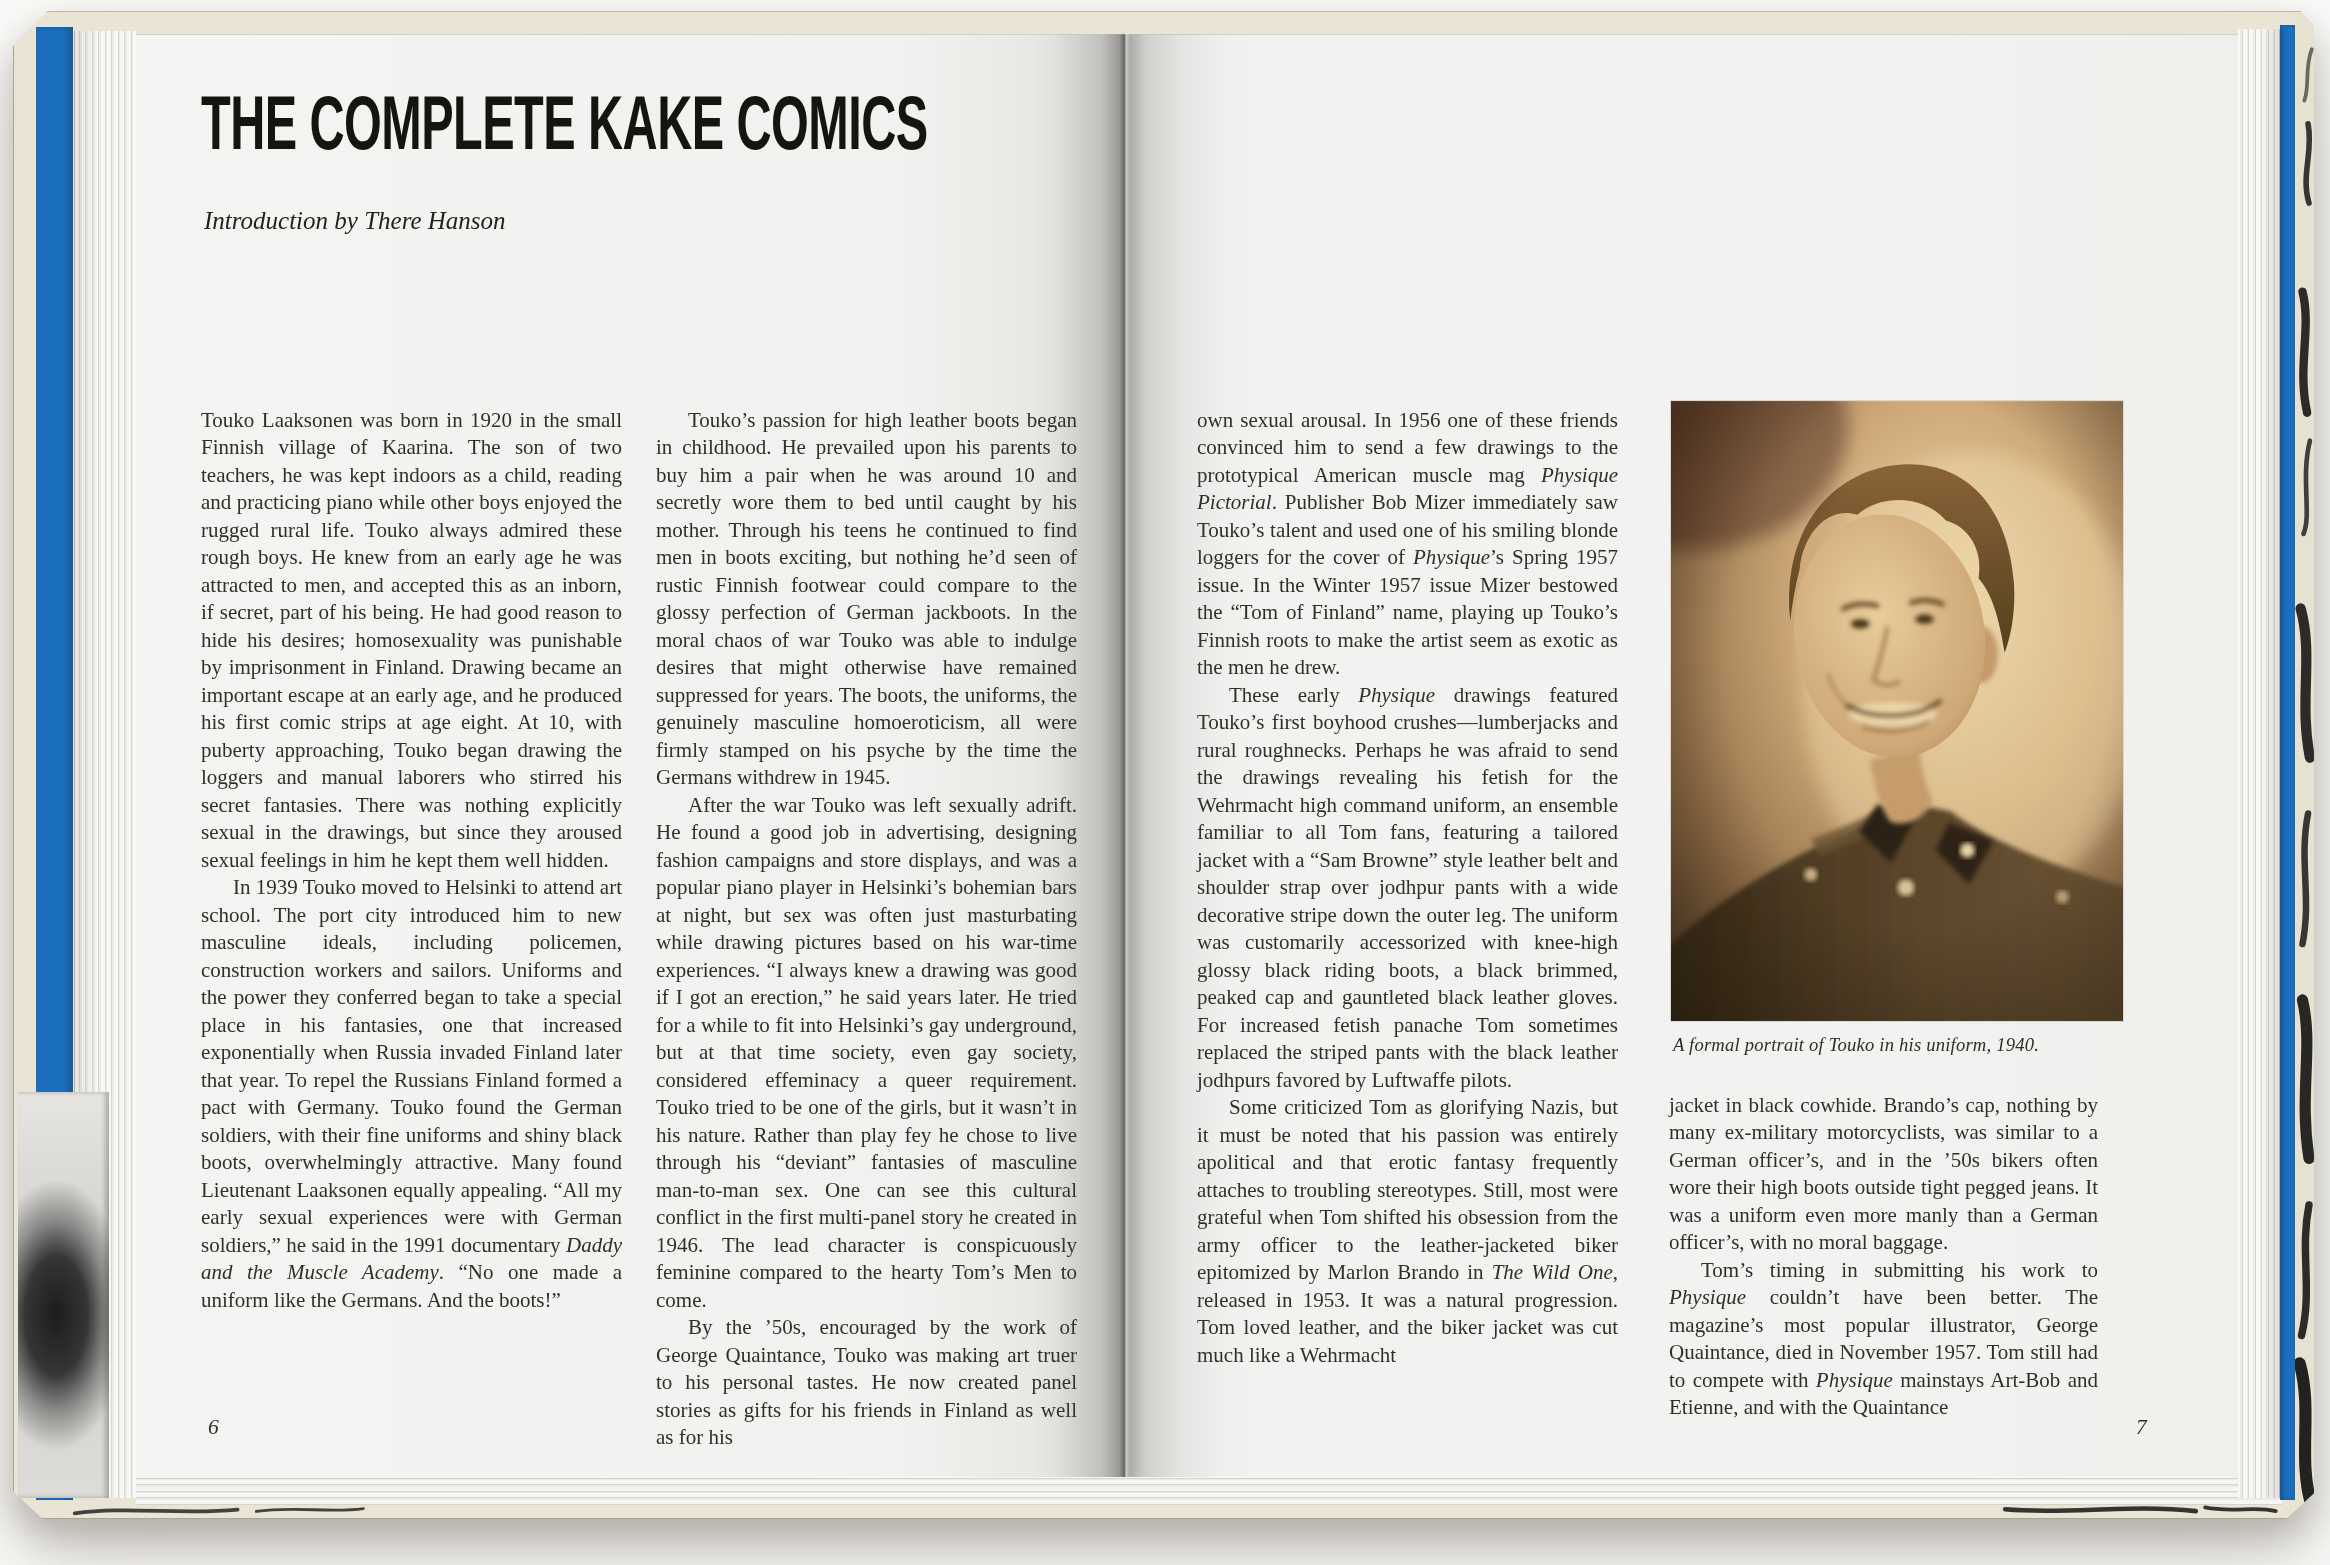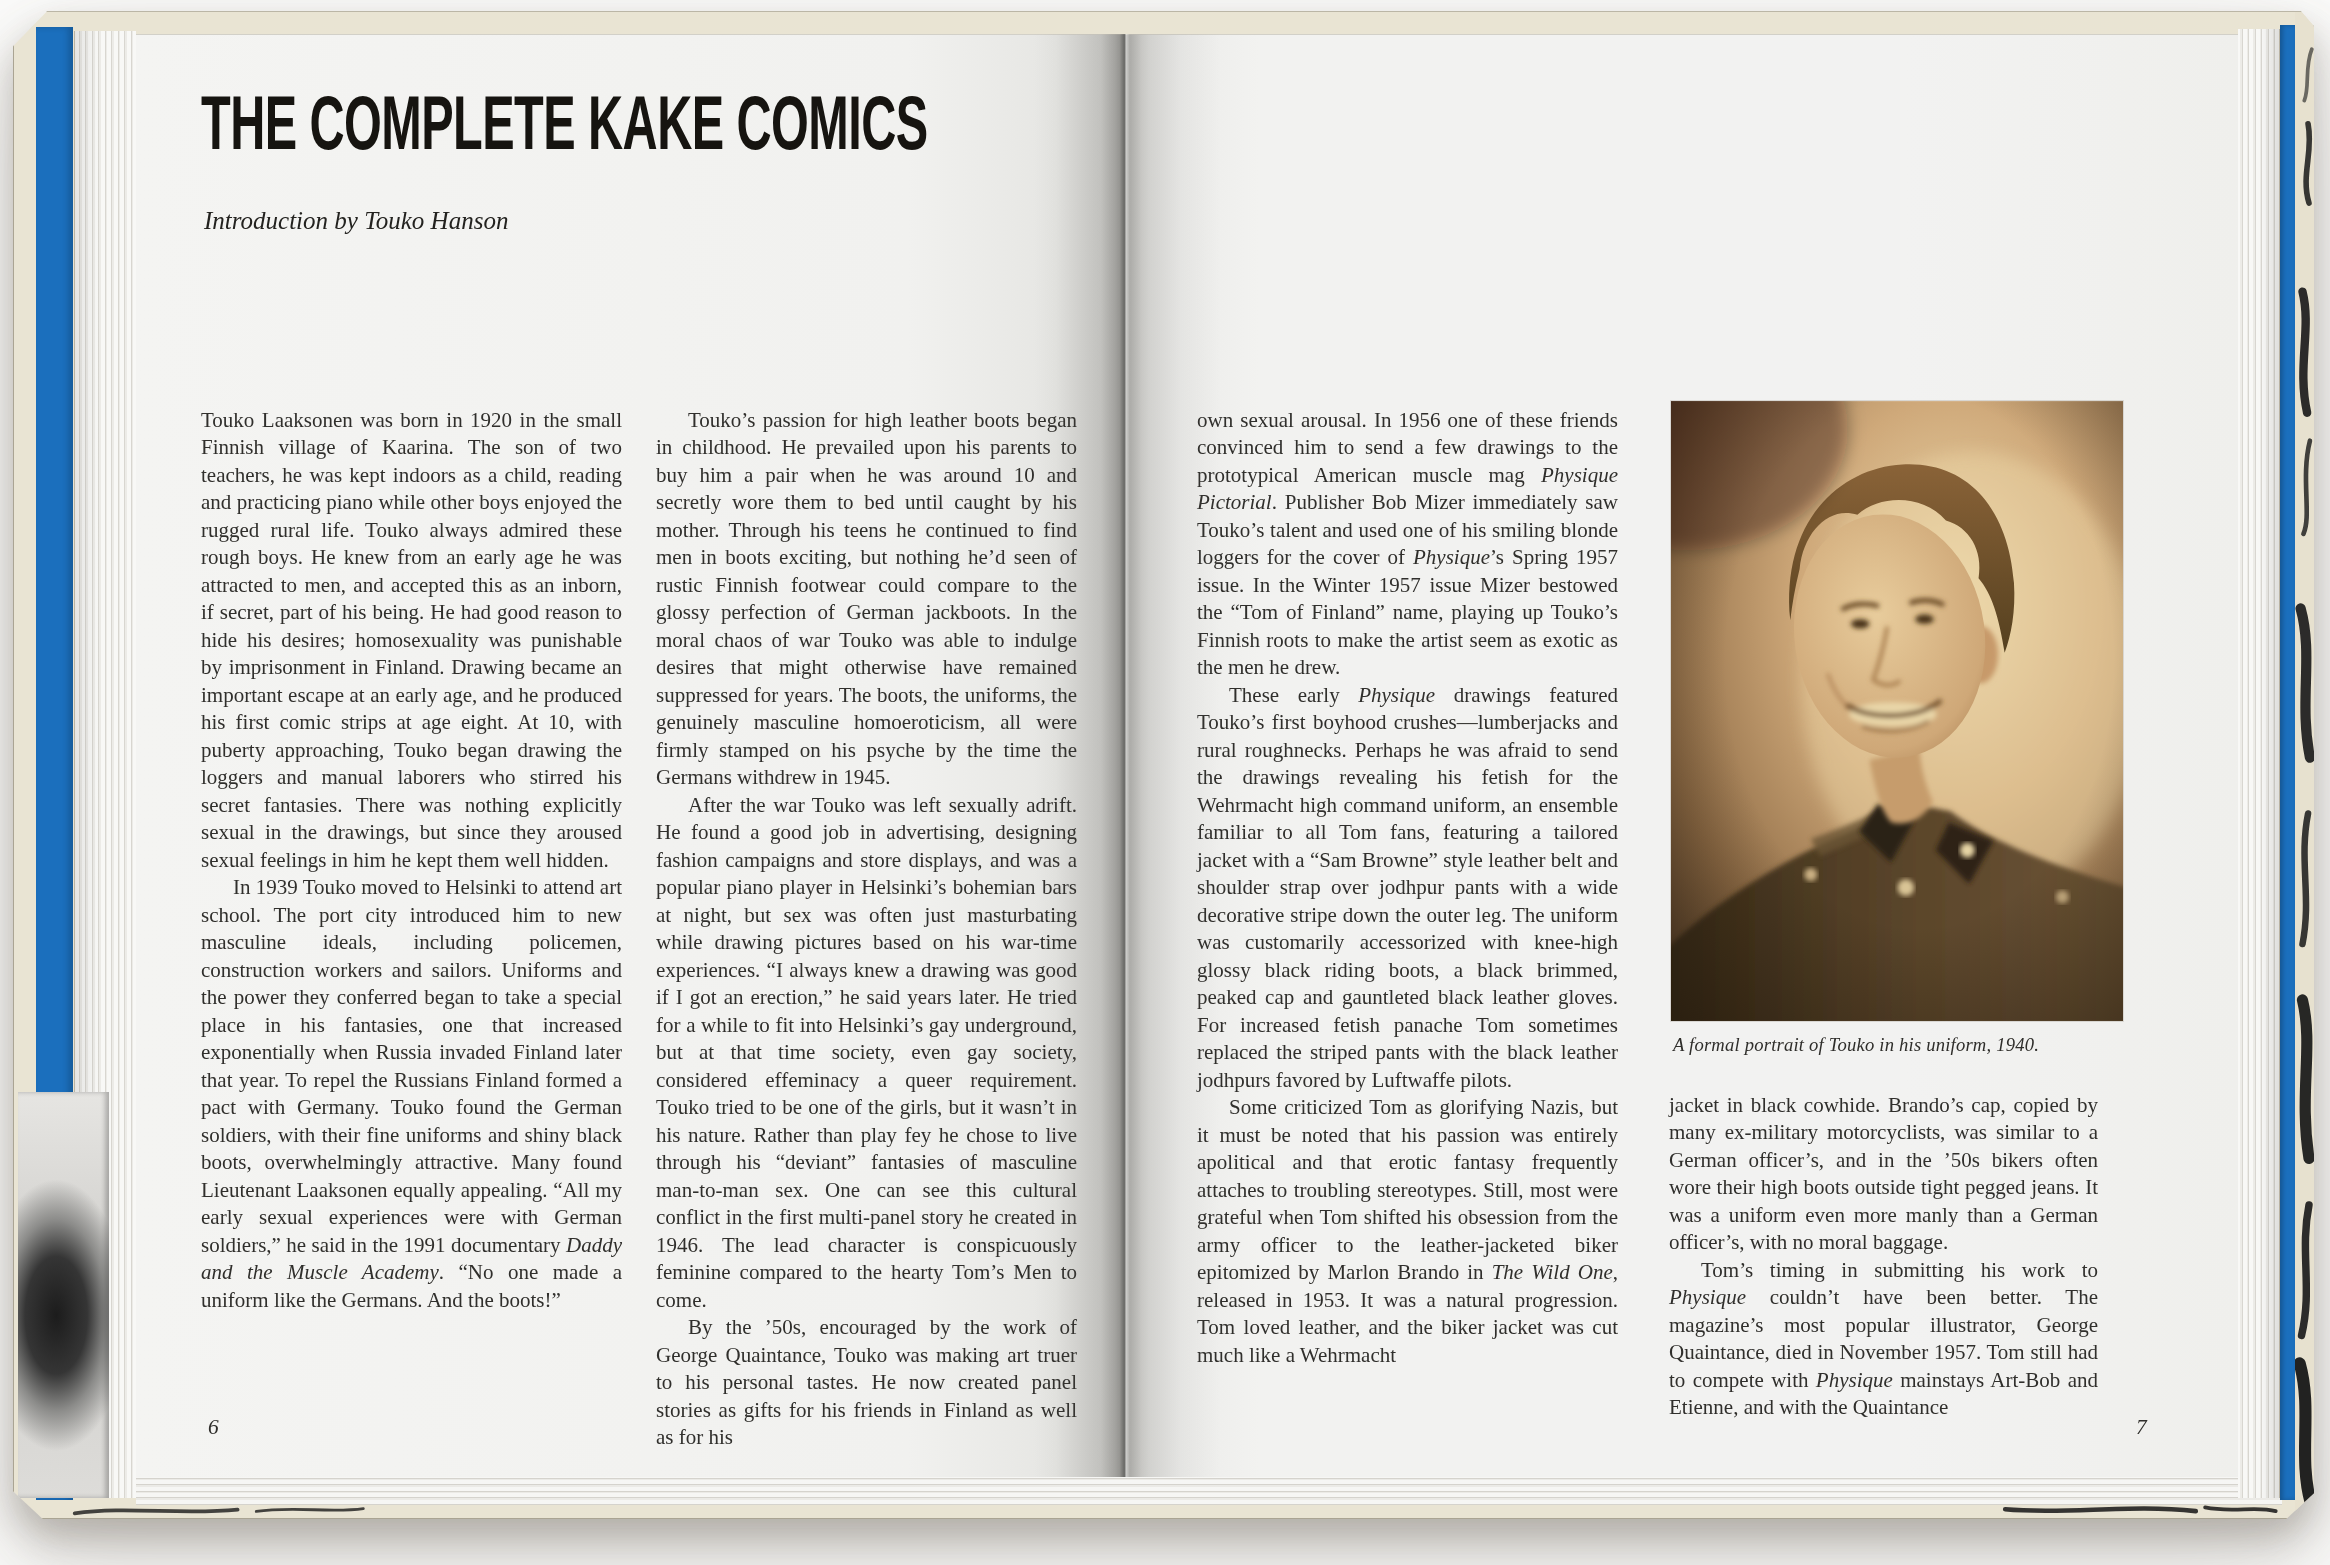--- a/index.html
+++ b/index.html
@@ -101,21 +101,21 @@
             <path d="M5,1450 C19,1500 3,1550 17,1600" stroke-width="13" opacity=".95"></path>
             <path d="M18,40 C10,60 16,80 10,95" stroke-width="4" opacity=".6"></path>
           </g>
         </svg>
       </div>
 
       <div class="cover-photo-frag"></div>
 
       <div class="page left-page">
         <h1 class="title">THE COMPLETE KAKE COMICS</h1>
-        <div class="subtitle">Introduction by Touko Hanson</div>
+        <div class="subtitle">Introduction by There Hanson</div>
         <div class="col" style="left:65px;top:372px;">
             <p>Touko Laaksonen was born in 1920 in the small Finnish village of Kaarina. The son of two teachers, he was kept indoors as a child, reading and practicing piano while other boys enjoyed the rugged rural life. Touko always admired these rough boys. He knew from an early age he was attracted to men, and accepted this as an inborn, if secret, part of his being. He had good reason to hide his desires; homosexuality was punishable by imprisonment in Finland. Drawing became an important escape at an early age, and he produced his first comic strips at age eight. At 10, with puberty approaching, Touko began drawing the loggers and manual laborers who stirred his secret fantasies. There was nothing explicitly sexual in the drawings, but since they aroused sexual feelings in him he kept them well hidden.</p>
             <p class="indent">In 1939 Touko moved to Helsinki to attend art school. The port city introduced him to new masculine ideals, including policemen, construction workers and sailors. Uniforms and the power they conferred began to take a special place in his fantasies, one that increased exponentially when Russia invaded Finland later that year. To repel the Russians Finland formed a pact with Germany. Touko found the German soldiers, with their fine uniforms and shiny black boots, overwhelmingly attractive. Many found Lieutenant Laaksonen equally appealing. “All my early sexual experiences were with German soldiers,” he said in the 1991 documentary <i>Daddy and the Muscle Academy</i>. “No one made a uniform like the Germans. And the boots!”</p>
           </div>
         <div class="col" style="left:520px;top:372px;">
             <p class="indent">Touko’s passion for high leather boots began in childhood. He prevailed upon his parents to buy him a pair when he was around 10 and secretly wore them to bed until caught by his mother. Through his teens he continued to find men in boots exciting, but nothing he’d seen of rustic Finnish footwear could compare to the glossy perfection of German jackboots. In the moral chaos of war Touko was able to indulge desires that might otherwise have remained suppressed for years. The boots, the uniforms, the genuinely masculine homoeroticism, all were firmly stamped on his psyche by the time the Germans withdrew in 1945.</p>
             <p class="indent">After the war Touko was left sexually adrift. He found a good job in advertising, designing fashion campaigns and store displays, and was a popular piano player in Helsinki’s bohemian bars at night, but sex was often just masturbating while drawing pictures based on his war-time experiences. “I always knew a drawing was good if I got an erection,” he said years later. He tried for a while to fit into Helsinki’s gay underground, but at that time society, even gay society, considered effeminacy a queer requirement. Touko tried to be one of the girls, but it wasn’t in his nature. Rather than play fey he chose to live through his “deviant” fantasies of masculine man-to-man sex. One can see this cultural conflict in the first multi-panel story he created in 1946. The lead character is conspicuously feminine compared to the hearty Tom’s Men to come.</p>
             <p class="indent">By the ’50s, encouraged by the work of George Quaintance, Touko was making art truer to his personal tastes. He now created panel stories as gifts for his friends in Finland as well as for his</p>
           </div>
         <div class="pagenum" style="left:72px;top:1380px;">6</div>
@@ -190,21 +190,21 @@
             <circle cx="318" cy="482" r="8" fill="#e6d4a4" filter="url(#soft)"></circle>
             <circle cx="420" cy="532" r="7" fill="#cbb083" filter="url(#soft)"></circle>
             <rect width="485" height="665" fill="url(#vig)"></rect>
             <ellipse cx="20" cy="30" rx="170" ry="130" fill="rgba(22,13,4,0.35)" filter="url(#softer)"></ellipse>
           </svg>
         </figure>
 
         <div class="caption">A formal portrait of Touko in his uniform, 1940.</div>
 
         <div class="col" style="left:544px;top:1057px;width:429px;">
-            <p>jacket in black cowhide. Brando’s cap, copied by many ex-military motorcyclists, was similar to a German officer’s, and in the ’50s bikers often wore their high boots outside tight pegged jeans. It was a uniform even more manly than a German officer’s, with no moral baggage.</p>
+            <p>jacket in black cowhide. Brando’s cap, nothing by many ex-military motorcyclists, was similar to a German officer’s, and in the ’50s bikers often wore their high boots outside tight pegged jeans. It was a uniform even more manly than a German officer’s, with no moral baggage.</p>
             <p class="indent">Tom’s timing in submitting his work to <i>Physique</i> couldn’t have been better. The magazine’s most popular illustrator, George Quaintance, died in November 1957. Tom still had to compete with <i>Physique</i> mainstays Art-Bob and Etienne, and with the Quaintance</p>
           </div>
         <div class="pagenum" style="left:1011px;top:1380px;">7</div>
       </div>
 
       <div class="gutter"></div>
 
       <svg class="ink-bottom" style="left:56px;top:1490px;" width="298" height="17" viewBox="0 0 320 18">
         <g stroke="#1a1a1a" fill="none" stroke-linecap="round" opacity=".8">
           <path d="M5,12 C60,4 120,14 180,8" stroke-width="4"></path>

